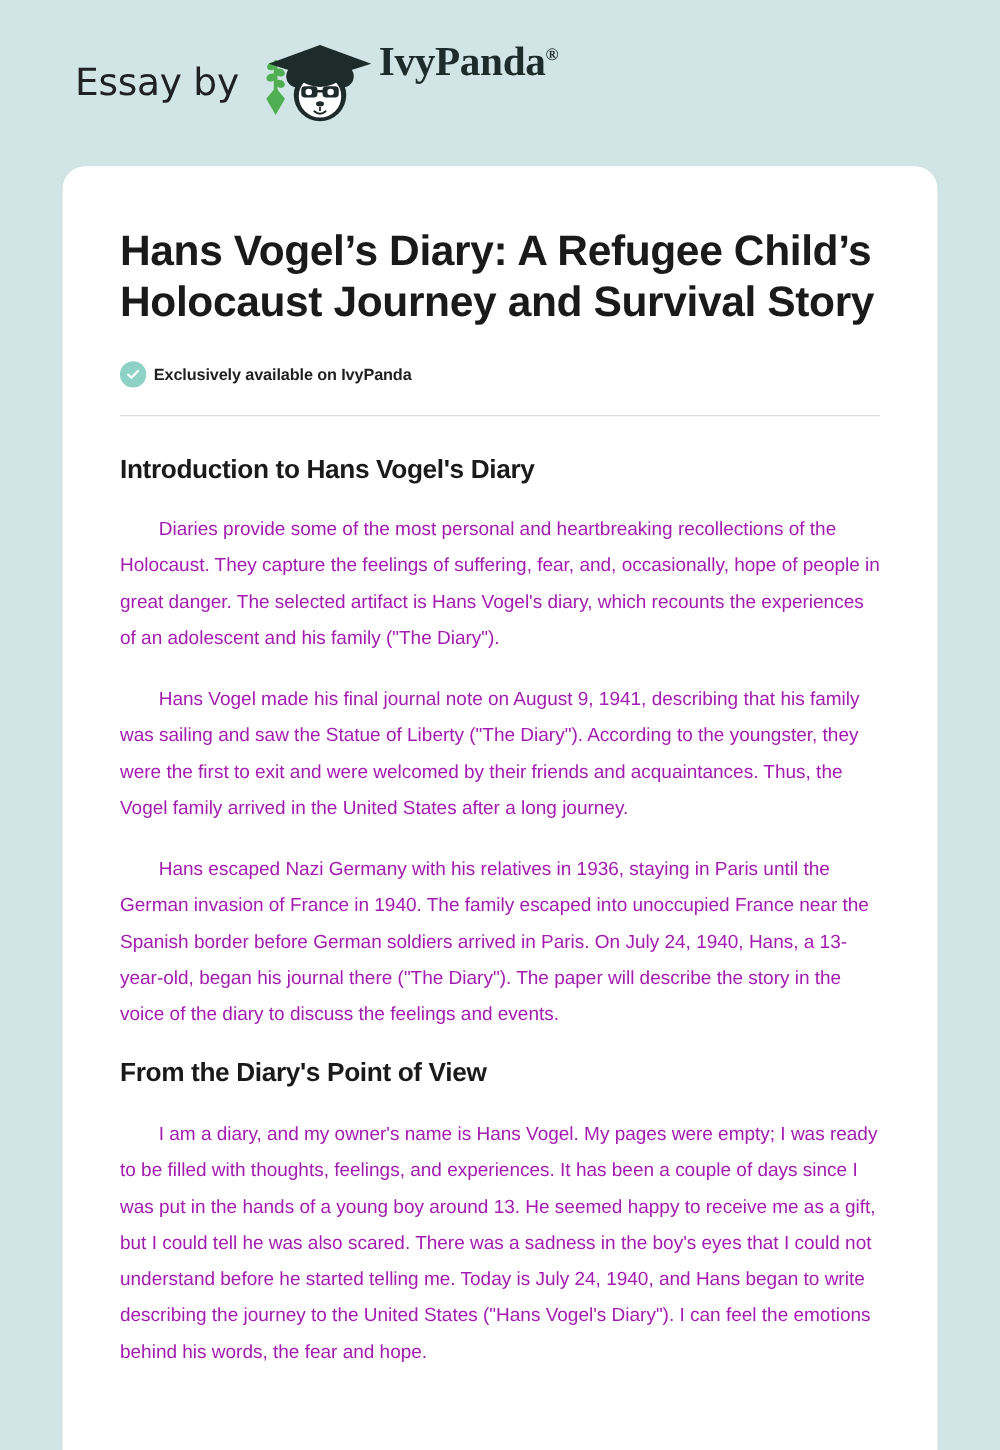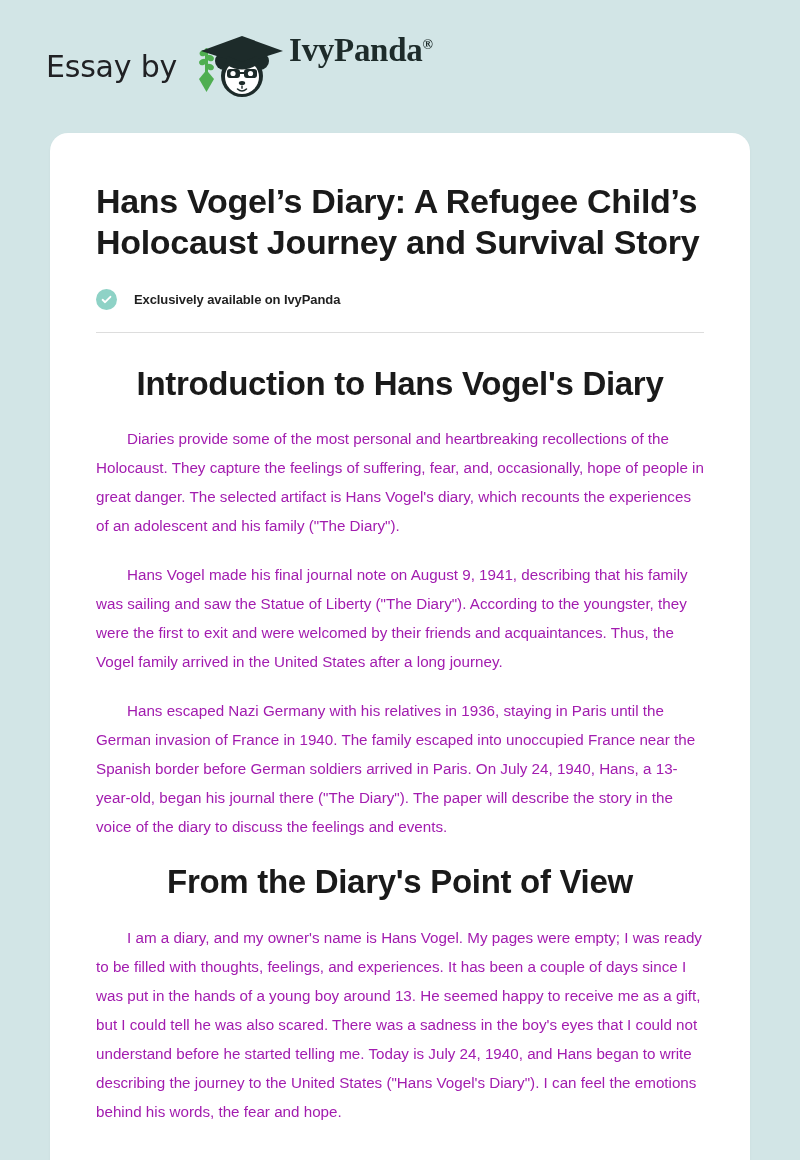--- a/index.html
+++ b/index.html
@@ -23,20 +23,21 @@
     height: 133px;
     padding-left: 46px;
   }
   .brand-essay-by {
     font-family: "DejaVu Sans", sans-serif;
     font-size: 30px;
     font-weight: 400;
     color: #202124;
     letter-spacing: -0.2px;
     line-height: 1;
+    margin-left: 14px;
   }
   .brand-logo {
     display: flex;
     margin-left: 14px;
   }
   .panda-mark {
     width: 96px;
     height: 66px;
     display: block;
     flex: none;
@@ -78,21 +79,21 @@
     font-weight: 700;
     color: #1a1a1a;
     letter-spacing: -0.3px;
     margin: 0 0 26px 0;
     max-width: 620px;
   }
 
   .availability-badge {
     display: flex;
     align-items: center;
-    gap: 17px;
+    gap: 6px;
     margin-bottom: 22px;
   }
   .check-circle {
     width: 21px;
     height: 21px;
     border-radius: 50%;
     background: #8ed2c6;
     display: flex;
     align-items: center;
     justify-content: center;
@@ -108,27 +109,26 @@
 
   .divider {
     height: 1px;
     background: #dddddd;
     border: 0;
     margin: 0 0 30px 0;
   }
 
   .section-heading {
     font-family: "Liberation Sans", sans-serif;
-    font-size: 33px;
+    font-size: 21px;
     font-weight: 700;
     color: #1a1a1a;
     letter-spacing: -0.3px;
     line-height: 1.25;
     margin: 0 0 20px 0;
-    text-align: center;
   }
   .section-heading.spaced { margin-top: 18px; }
 
   .body-paragraph {
     font-family: "Liberation Sans", sans-serif;
     font-size: 15.2px;
     line-height: 29px;
     color: #a21caf;
     margin: 0 0 20px 0;
     text-indent: 31px;

